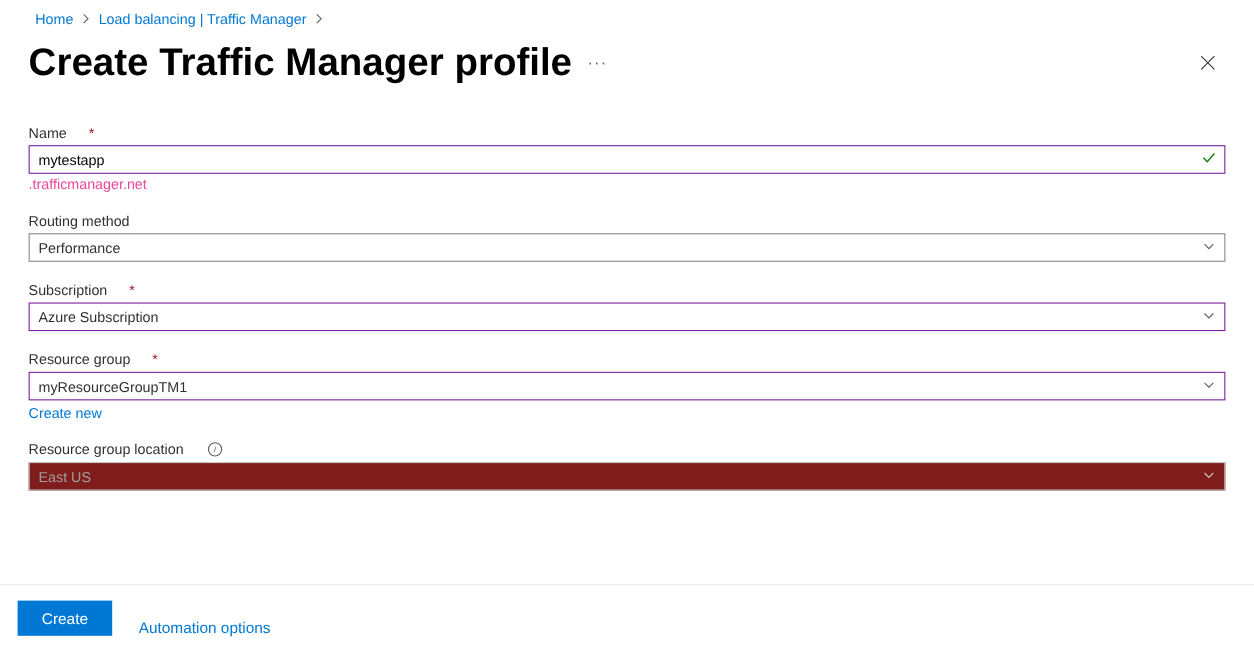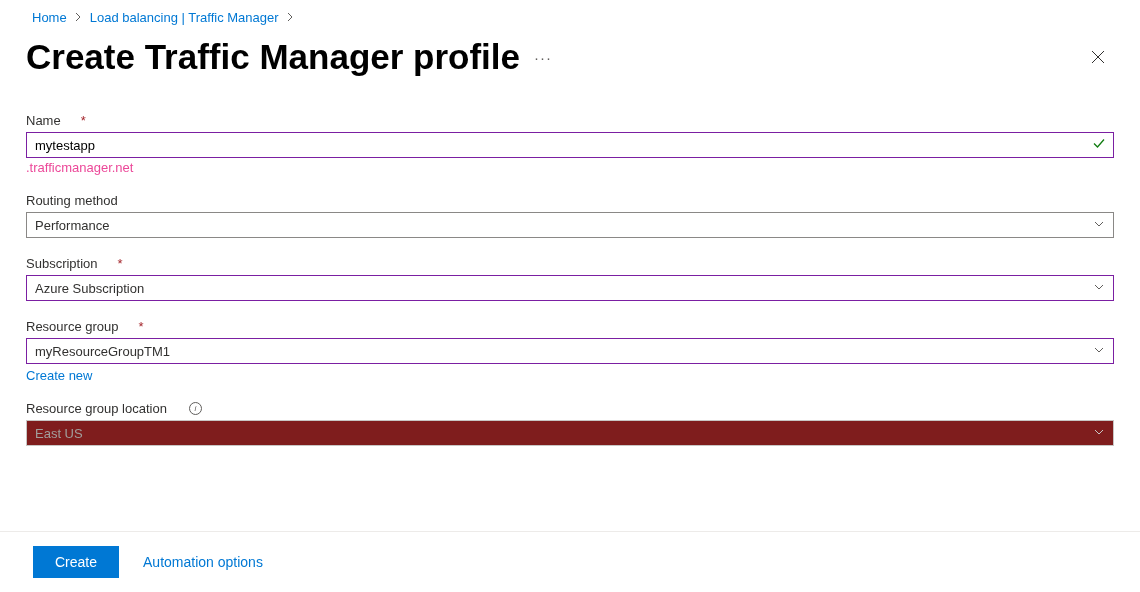--- a/index.html
+++ b/index.html
@@ -135,23 +135,23 @@
       margin-top: 4px;
       cursor: pointer;
       display: inline-block;
     }
     .footer {
       position: absolute;
       bottom: 0;
       left: 0;
       right: 0;
       border-top: 1px solid #edebe9;
-      padding: 14px 33px;
-      display: flex;
-      align-items: center;
+      padding: 14px 16px;
+      display: flex;
+      align-items: flex-end;
       gap: 24px;
       background: #ffffff;
     }
     .primary-btn {
       background: #0078d4;
       color: #ffffff;
       border: none;
       padding: 8px 22px;
       font-size: 14px;
       font-family: inherit;

